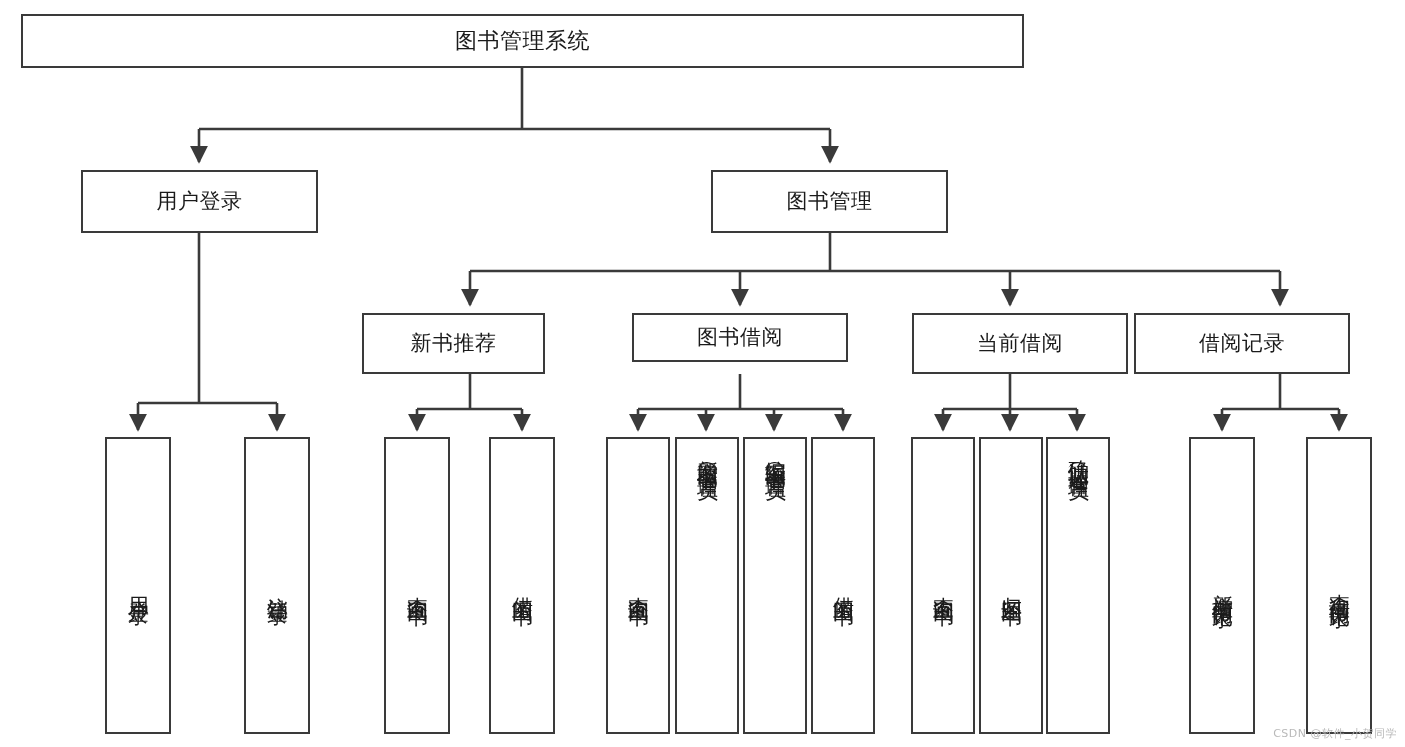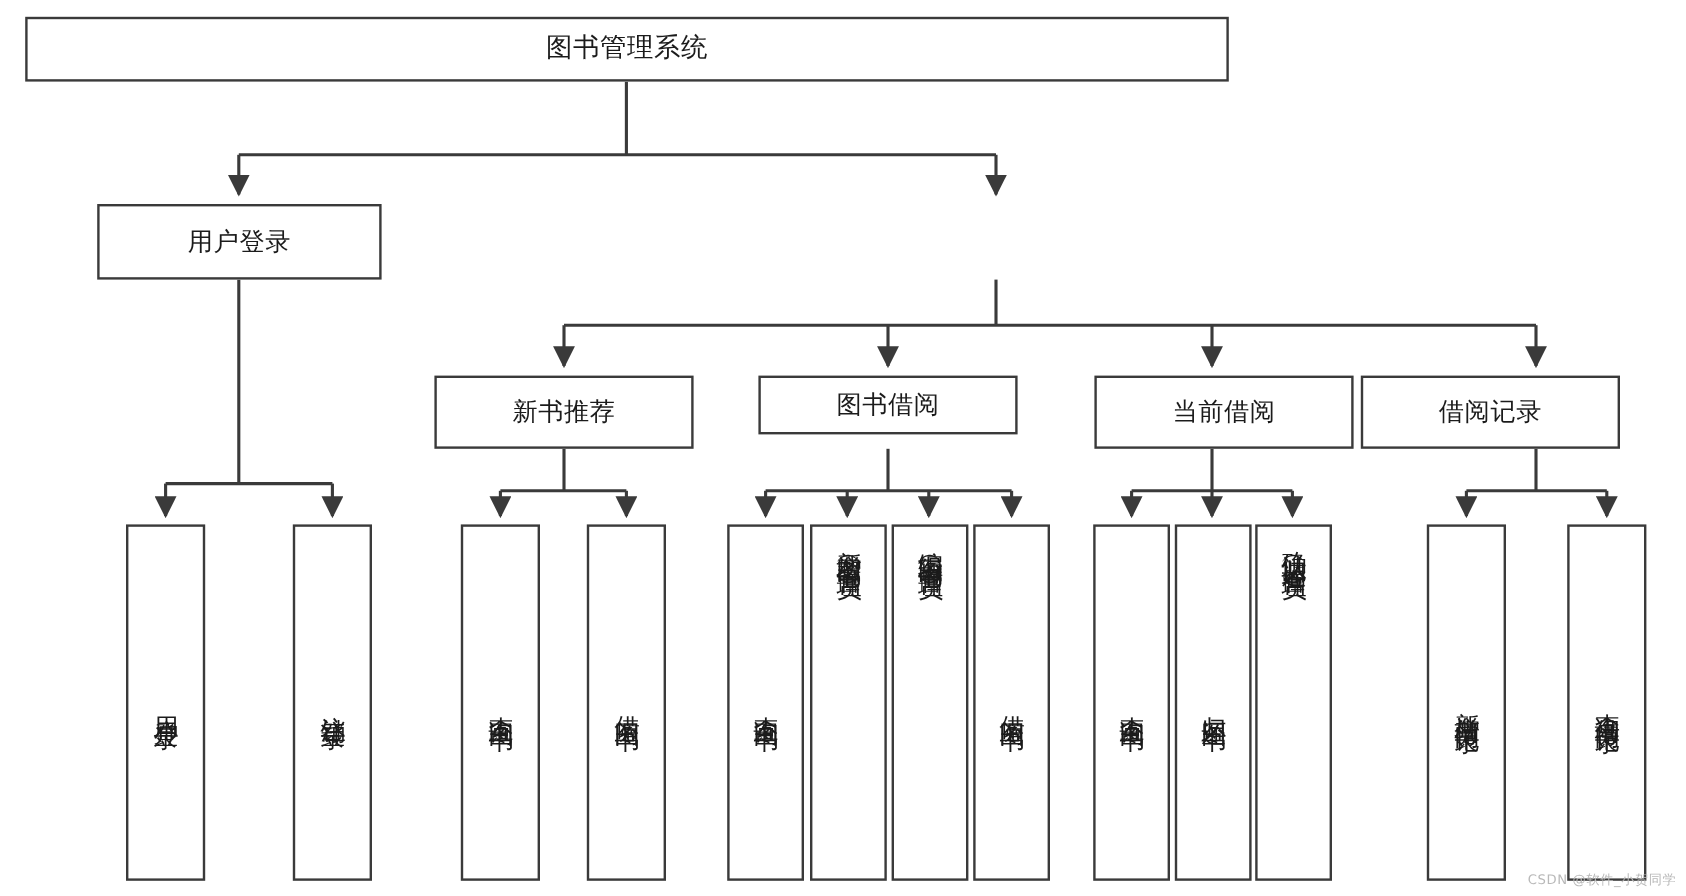--- a/index.html
+++ b/index.html
@@ -136,22 +136,25 @@
   </svg>
 
   <div class="node horiz root" style="left:21px; top:14px; width:1003px; height:54px;">
     <span class="label">图书管理系统</span>
   </div>
 
   <div class="node horiz" style="left:81px; top:170px; width:237px; height:63px;">
     <span class="label">用户登录</span>
   </div>
 
-
-  <div class="node horiz" style="left:362px; top:313px; width:216px; height:61px;">
+  <div class="node horiz" style="left:711px; top:170px; width:237px; height:63px;">
+    <span class="label">图书管理</span>
+  </div>
+
+  <div class="node horiz" style="left:362px; top:313px; width:183px; height:61px;">
     <span class="label">新书推荐</span>
   </div>
 
   <div class="node horiz" style="left:632px; top:313px; width:216px; height:49px;">
     <span class="label">图书借阅</span>
   </div>
 
   <div class="node horiz" style="left:912px; top:313px; width:216px; height:61px;">
     <span class="label">当前借阅</span>
   </div>

